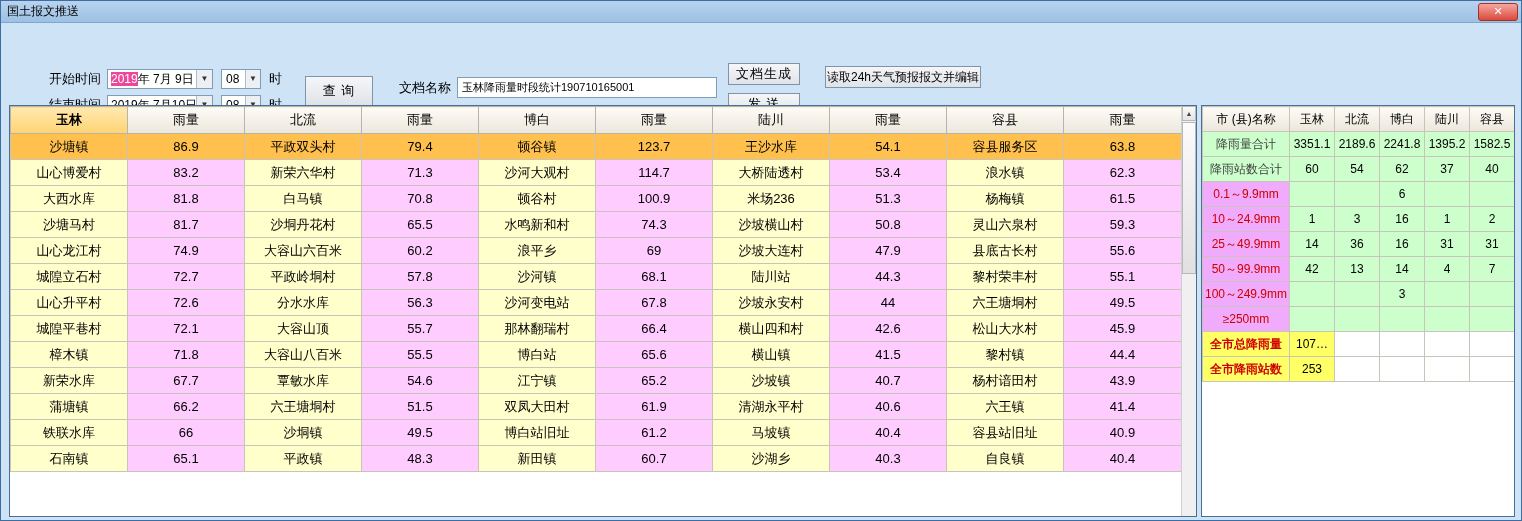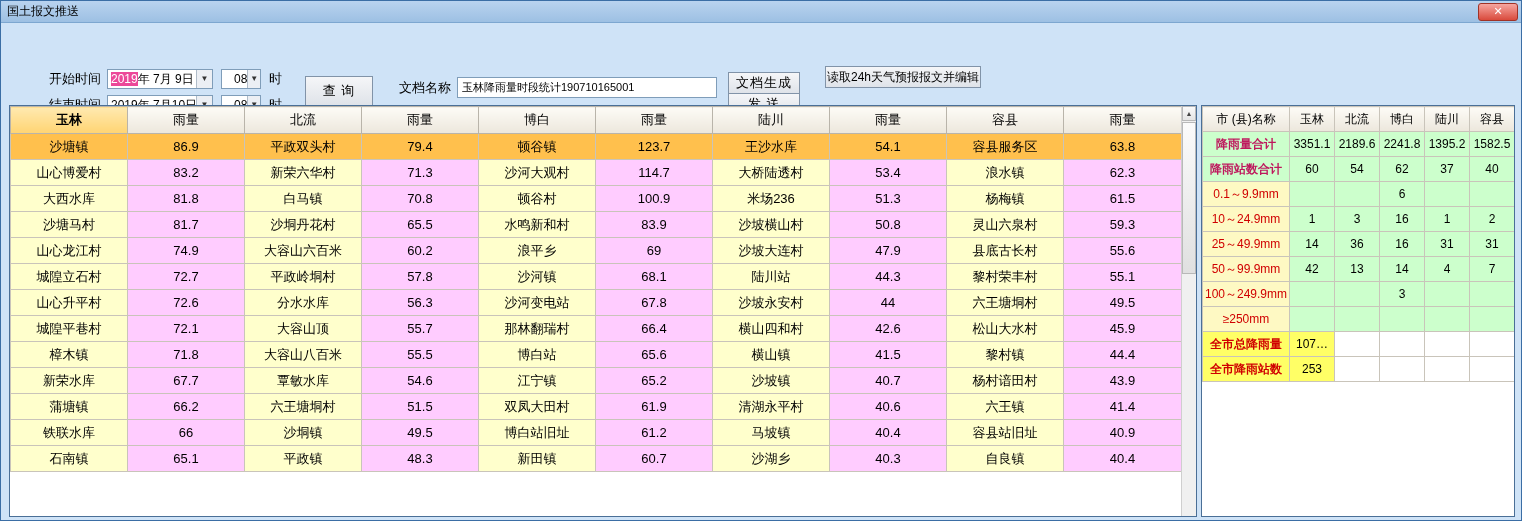--- a/index.html
+++ b/index.html
@@ -55,21 +55,21 @@
   .spin {
     position:absolute; right:0; top:0;
     width:16px; height:18px;
     background:#eceff4;
     border-left:1px solid #b0bcc9;
     display:flex; align-items:center; justify-content:center;
   }
   .combo {
     display:flex; align-items:center; justify-content:space-between;
     width:40px; height:20px; border:1px solid #7f9db9; background:#fff;
-    font-size:12px; padding-left:12px;
+    font-size:12px; padding-left:4px;
   }
   .combo .arrow {
     width:15px; height:18px; background:#eceff4;
     border-left:1px solid #b0bcc9;
     display:flex; align-items:center; justify-content:center;
   }
   .caret { font-size:8px; color:#333; line-height:1; }
   .btn {
     background:linear-gradient(#f5f6f8,#dfe3e9);
     border:1px solid #8193a8;
@@ -136,22 +136,22 @@
     background:#fff;
     overflow:hidden;
   }
   .rgrid { width:312px; }
   .rgrid th, .rgrid td {
     border:1px solid #c9c4ba;
     height:25px; font-size:12px; text-align:center;
     white-space:nowrap; overflow:hidden;
   }
   .rgrid th { background:linear-gradient(#fdfbf6,#ece7dc); font-weight:normal; }
-  .rgrid td.rh { background:#fef9c3; color:#d00000; text-align:center; }
-  .rgrid td.rh-b { background:#ccffcc; color:#be185d; font-weight:bold; }
+  .rgrid td.rh { background:#f0abfc; color:#d00000; text-align:center; }
+  .rgrid td.rh-b { background:#ccffcc; color:#404040; font-weight:normal; }
   .rgrid td.rv { background:#ccffcc; color:#000; }
   .rgrid td.yellowlbl { background:#ffff66; color:#d00000; font-weight:bold; }
   .rgrid td.yellowval { background:#ffff66; color:#000; }
   .rgrid td.white { background:#fff; }
 </style>
 </head>
 <body>
 
 <div class="window">
 
@@ -198,21 +198,21 @@
       <span class="lbl" style="margin-left:8px;">时</span>
     </div>
 
     <div class="btn" style="position:absolute; left:304px; top:53px; width:68px; height:30px;">查  询</div>
 
     <div class="row" style="left:398px; top:54px;">
       <span class="lbl">文档名称</span>
       <div class="textinput" style="margin-left:6px; width:260px;">玉林降雨量时段统计190710165001</div>
     </div>
 
-    <div class="btn" style="position:absolute; left:727px; top:49px; width:72px; height:22px;">文档生成</div>
+    <div class="btn" style="position:absolute; left:727px; top:40px; width:72px; height:22px;">文档生成</div>
     <div class="btn" style="position:absolute; left:727px; top:70px; width:72px; height:22px;">发  送</div>
 
     <div class="btn" style="position:absolute; left:824px; top:43px; width:156px; height:22px; font-size:12px; letter-spacing:0;">读取24h天气预报报文并编辑</div>
   </div>
 
   <div class="content">
 
     <div class="left-panel">
       <table class="grid">
         <colgroup>
@@ -277,21 +277,21 @@
               <td class="c-val">51.3</td>
               <td class="c-name">杨梅镇</td>
               <td class="c-val">61.5</td>
             </tr>
             <tr>
               <td class="c-name">沙塘马村</td>
               <td class="c-val">81.7</td>
               <td class="c-name">沙垌丹花村</td>
               <td class="c-val">65.5</td>
               <td class="c-name">水鸣新和村</td>
-              <td class="c-val">83.9</td>
+              <td class="c-val">74.3</td>
               <td class="c-name">沙坡横山村</td>
               <td class="c-val">50.8</td>
               <td class="c-name">灵山六泉村</td>
               <td class="c-val">59.3</td>
             </tr>
             <tr>
               <td class="c-name">山心龙江村</td>
               <td class="c-val">74.9</td>
               <td class="c-name">大容山六百米</td>
               <td class="c-val">60.2</td>

